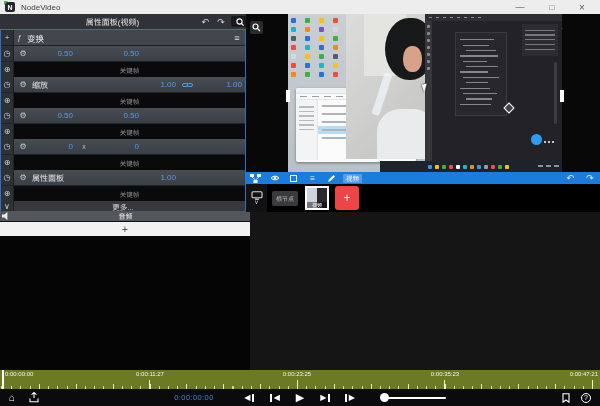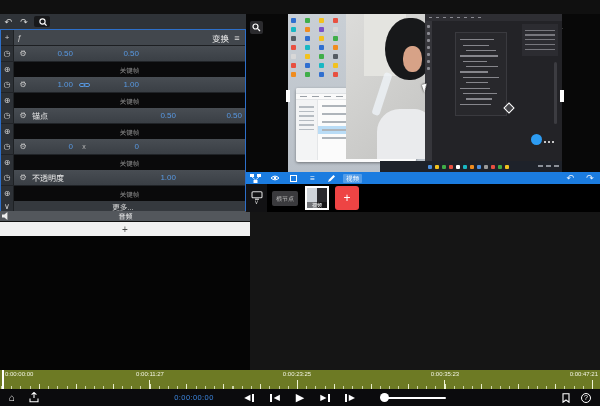--- a/index.html
+++ b/index.html
@@ -17,21 +17,21 @@
   
   .panelhead{position:absolute;left:0;top:14px;width:250px;height:15px;background:#2f3338;display:flex;align-items:center;}
   .panelhead .ptitle{flex:1;text-align:center;font-size:8px;color:#e8e8e8;padding-left:28px;}
   .histbtn{width:16px;color:#d8d8d8;font-size:9px;text-align:center;cursor:default;}
   .camicon{width:16px;height:11px;background:#17181a;border-radius:2px;margin:0 3px 0 2px;display:flex;align-items:center;justify-content:center;}
 
   .tsection{position:absolute;left:0;top:29px;width:246px;border:1px solid #2d6fc9;background:#0a0a0b;}
   .shead{height:16px;background:#42474d;display:flex;align-items:center;border-bottom:1px solid #1d1f22;}
   .lcell{width:13px;align-self:stretch;background:#2d3136;border-right:1px solid #1e2124;display:flex;align-items:center;justify-content:center;color:#cfcfcf;font-size:8px;flex:none;}
   .fxg{color:#d0d0d0;font-size:8px;font-style:italic;margin-left:3px;width:10px;}
-  .stitle{flex:1;text-align:right;font-size:8.5px;color:#ececec;}
+  .stitle{flex:1;text-align:left;font-size:8.5px;color:#ececec;}
   .menug{width:16px;color:#e0e0e0;font-size:9px;text-align:center;}
   .prow{height:16px;background:linear-gradient(#484d53,#3a3f45);display:flex;align-items:center;border-bottom:1px solid #202327;}
   .gearg{width:12px;margin-left:3px;color:#c8c8c8;font-size:8px;text-align:center;}
   .plabel{flex:1;font-size:8px;color:#e8e8e8;margin-left:3px;white-space:nowrap;overflow:hidden;}
   .pv{width:44px;text-align:right;font-size:8px;color:#5899e2;}
   .psep{width:22px;text-align:center;font-size:7px;color:#b8b8b8;display:flex;align-items:center;justify-content:center;}
   .v2{margin-right:3px;}
   .krow{height:15px;background:#0a0a0b;display:flex;align-items:center;}
   .klabel{flex:1;text-align:center;font-size:6.5px;color:#8f8f8f;}
   .morerow{height:11px;background:#35393e;display:flex;align-items:center;}
@@ -137,22 +137,30 @@
   .sldknob{position:absolute;left:380px;top:4px;width:9px;height:9px;background:#fff;border-radius:50%;}
   .bookmarkb{left:558px;width:16px;}
   .helpb{left:578px;width:16px;}
   .helpring{width:10px;height:10px;border:1px solid #fff;border-radius:50%;font-size:7px;display:flex;align-items:center;justify-content:center;color:#fff;}
 </style>
 </head>
 <body>
 
 <div class="app">
 
+  <div class="titlebar">
+    <div class="applogo">N</div>
+    <div class="apptitle">NodeVideo</div>
+    <div class="winctl wmin">—</div>
+    <div class="winctl wmax">□</div>
+    <div class="winctl wclose">×</div>
+  </div>
 
   <div class="panelhead">
+    <div class="ptitle">属性面板(视频)</div>
     <div class="histbtn">↶</div>
     <div class="histbtn">↷</div>
     <div class="camicon">
       <svg width="9" height="9" viewBox="0 0 9 9">
           <circle cx="4.5" cy="4.5" r="2.6" fill="none" stroke="#fff" stroke-width="1.1"></circle>
           <path d="M6.5 6.5 L8.6 8.6" stroke="#fff" stroke-width="1.2"></path>
         </svg>
     </div>
   </div>
 
@@ -172,38 +180,38 @@
       <span class="pv v2">0.50</span>
     </div>
     <div class="krow">
       <div class="lcell">⊕</div>
       <span class="klabel">关键帧</span>
     </div>
 
     <div class="prow">
       <div class="lcell">◷</div>
       <span class="gearg">⚙</span>
+      <span class="plabel">缩放</span>
       <span class="pv">1.00</span>
       <span class="psep">
         <svg width="11" height="8" viewBox="0 0 11 8">
             <rect x="0.5" y="2.5" width="5.5" height="3" rx="1.5" fill="none" stroke="#5899e2" stroke-width="1"></rect>
             <rect x="5" y="2.5" width="5.5" height="3" rx="1.5" fill="none" stroke="#5899e2" stroke-width="1"></rect>
           </svg>
       </span>
       <span class="pv v2">1.00</span>
     </div>
     <div class="krow">
       <div class="lcell">⊕</div>
       <span class="klabel">关键帧</span>
     </div>
 
     <div class="prow">
       <div class="lcell">◷</div>
       <span class="gearg">⚙</span>
-      <span class="plabel">锚点</span>
       <span class="pv">0.50</span>
       <span class="psep"></span>
       <span class="pv v2">0.50</span>
     </div>
     <div class="krow">
       <div class="lcell">⊕</div>
       <span class="klabel">关键帧</span>
     </div>
 
     <div class="prow">
@@ -214,21 +222,21 @@
       <span class="pv v2">0</span>
     </div>
     <div class="krow">
       <div class="lcell">⊕</div>
       <span class="klabel">关键帧</span>
     </div>
 
     <div class="prow">
       <div class="lcell">◷</div>
       <span class="gearg">⚙</span>
-      <span class="plabel">不透明度</span>
+      <span class="plabel">属性面板</span>
       <span class="pv">1.00</span>
       <span class="psep"></span>
       <span class="pv v2"></span>
     </div>
     <div class="krow">
       <div class="lcell">⊕</div>
       <span class="klabel">关键帧</span>
     </div>
 
     <div class="morerow">

